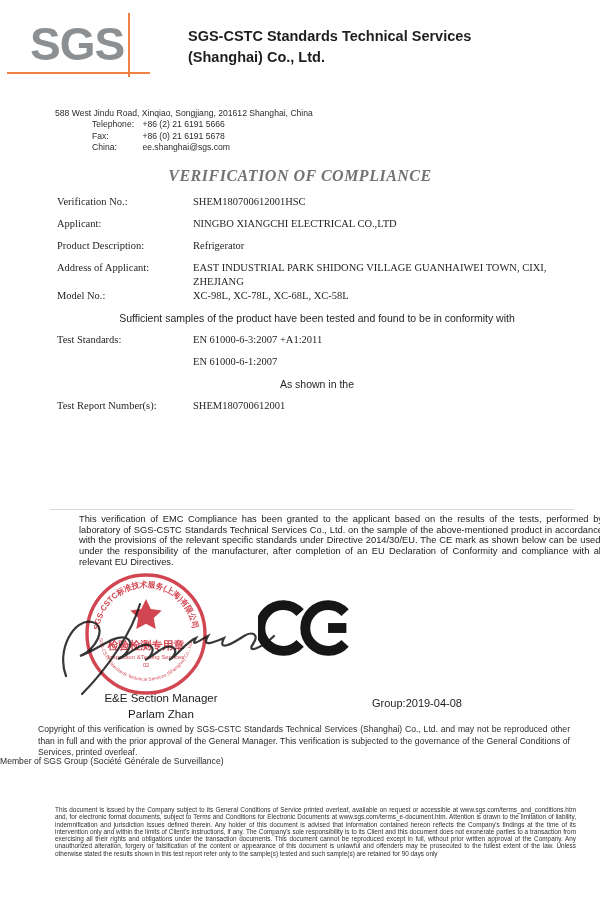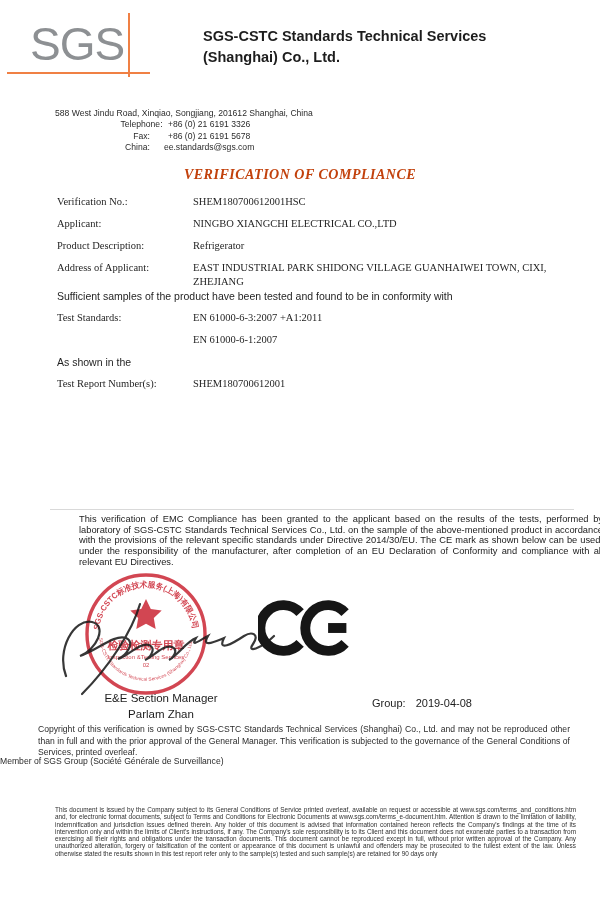--- a/index.html
+++ b/index.html
@@ -8,65 +8,65 @@
     background:#ffffff;
     font-family:"Liberation Sans","DejaVu Sans",sans-serif;
     color:#1d1d1d;
     -webkit-font-smoothing:antialiased;
   }
   .abs{position:absolute;}
 
   
   .logo-letters{
     left:30px;top:18px;
-    font-size:46px;font-weight:normal;letter-spacing:-1px;
+    font-size:46px;font-weight:bold;letter-spacing:-1px;
     color:#8d9093;line-height:52px;
   }
   .orange-h{left:7px;top:72px;width:143px;height:2px;background:#f08044;}
   .orange-v{left:128px;top:13px;width:2px;height:64px;background:#f08044;}
   .company-name{
     left:188px;top:26px;width:330px;
-    font-size:14.5px;font-weight:bold;line-height:21px;color:#1d1d1d;margin-left:15px;
+    font-size:14.5px;font-weight:bold;line-height:21px;color:#1d1d1d;
   }
-  .contact-block{left:55px;top:108px;font-size:8.6px;line-height:11.3px;color:#2b2b2b;text-align:center;}
-  .contact-row .c-label{display:inline-block;width:48px;}
+  .contact-block{left:55px;top:108px;font-size:8.6px;line-height:11.3px;color:#2b2b2b;}
+  .contact-row .c-label{display:inline-block;width:48px;margin-left:37px;}
 
   
   .doc-title{
     left:0;top:167px;width:600px;text-align:center;
     font-family:"Liberation Serif","DejaVu Serif",serif;
-    font-style:italic;font-weight:bold;font-size:14px;letter-spacing:.5px;
-    color:#c2410c;
+    font-style:italic;font-weight:bold;font-size:16px;letter-spacing:.5px;
+    color:#737373;
   }
 
   
   .details{left:57px;top:195px;width:520px;font-size:10.5px;line-height:14px;color:#1f1f1f;}
   .d-row{margin-bottom:8px;display:flex;font-family:Liberation Serif, serif;}
   .d-row.tight{margin-bottom:0;}
   .d-label{width:136px;flex:0 0 136px;}
   .d-value{width:382px;flex:0 0 382px;}
-  .d-full{margin-bottom:8px;}
+  .d-full{margin-bottom:8px;text-align:center;}
 
   
   .rule{left:50px;top:509px;width:524px;border-top:1px solid #d9d9d9;height:0;}
   .statement{
     left:50px;top:514px;width:524px;
     font-size:9.3px;line-height:10.7px;text-align:justify;color:#222;margin-left:29px;
   }
 
   
   .stamp{left:82px;top:570px;width:128px;height:128px;opacity:.92;}
   .signature{left:52px;top:598px;width:240px;height:102px;}
   .ce{left:258px;top:596px;width:96px;height:64px;}
   .signatory{
     left:86px;top:691px;width:150px;text-align:center;
     font-size:11.5px;line-height:15.5px;color:#1d1d1d;
   }
   .date-line{left:372px;top:697px;font-size:11px;color:#1d1d1d;}
-  .date-line .dv{margin-left:10px;}
+  .date-line .dv{}
 
   
   .copyright{
     left:38px;top:724px;width:532px;
     font-size:8.6px;line-height:11.6px;text-align:justify;color:#2b2b2b;
   }
   .member{
     left:0;top:756px;width:600px;text-align:left;
     font-size:8.6px;color:#2b2b2b;
   }
@@ -88,29 +88,29 @@
 
 <div class="abs company-name">
   <div>SGS-CSTC Standards Technical Services</div>
   <div>(Shanghai) Co., Ltd.</div>
 </div>
 
 <div class="abs contact-block">
   <div>588 West Jindu Road, Xinqiao, Songjiang, 201612 Shanghai, China</div>
   <div class="contact-row">
     <span class="c-label">Telephone:</span>
-    <span>+86 (0) 21 6191 3326</span>
+    <span>+86 (2) 21 6191 5666</span>
   </div>
   <div class="contact-row">
     <span class="c-label">Fax:</span>
     <span>+86 (0) 21 6191 5678</span>
   </div>
   <div class="contact-row">
     <span class="c-label">China:</span>
-    <span>ee.standards@sgs.com</span>
+    <span>ee.shanghai@sgs.com</span>
   </div>
 </div>
 
 <div class="abs doc-title">VERIFICATION OF COMPLIANCE</div>
 
 <div class="abs details">
   <div class="d-row">
     <span class="d-label">Verification No.:</span>
     <span class="d-value">SHEM180700612001HSC</span>
   </div>
@@ -118,20 +118,24 @@
     <span class="d-label">Applicant:</span>
     <span class="d-value">NINGBO XIANGCHI ELECTRICAL CO.,LTD</span>
   </div>
   <div class="d-row">
     <span class="d-label">Product Description:</span>
     <span class="d-value">Refrigerator</span>
   </div>
   <div class="d-row tight">
     <span class="d-label">Address of Applicant:</span>
     <span class="d-value">EAST INDUSTRIAL PARK SHIDONG VILLAGE GUANHAIWEI TOWN, CIXI, ZHEJIANG</span>
+  </div>
+  <div class="d-row">
+    <span class="d-label">Model No.:</span>
+    <span class="d-value">XC-98L, XC-78L, XC-68L, XC-58L</span>
   </div>
   <div class="d-full">Sufficient samples of the product have been tested and found to be in conformity with</div>
   <div class="d-row">
     <span class="d-label">Test Standards:</span>
     <span class="d-value">EN 61000-6-3:2007 +A1:2011</span>
   </div>
   <div class="d-row">
     <span class="d-label"></span>
     <span class="d-value">EN 61000-6-1:2007</span>
   </div>

